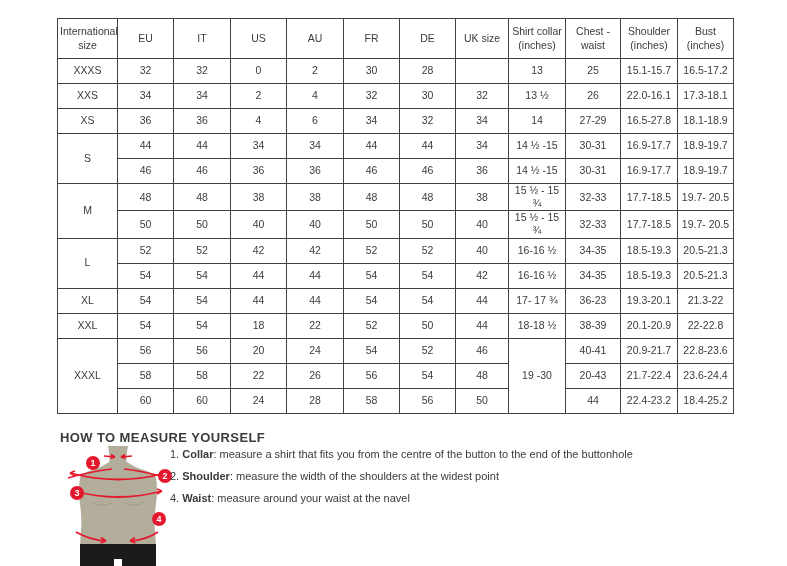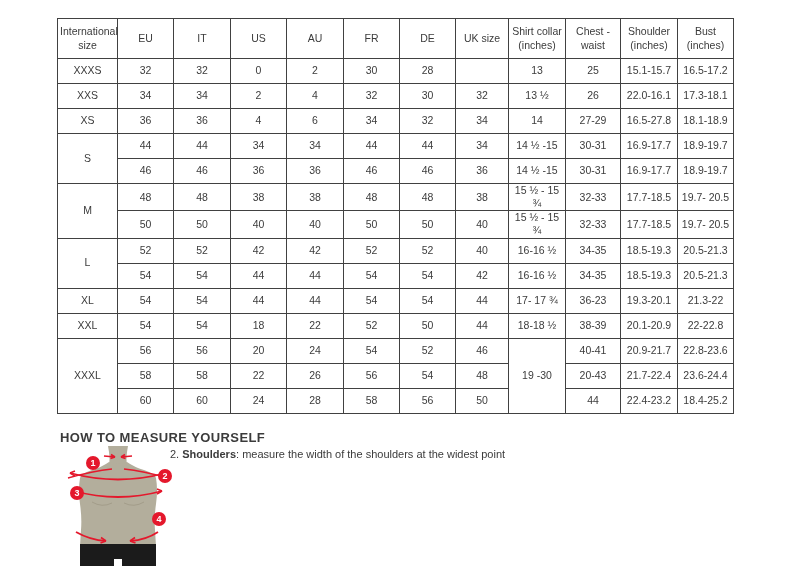--- a/index.html
+++ b/index.html
@@ -333,14 +333,16 @@
     <path d="M100 86 Q88 94 72 95" fill="none" stroke="#e4182c" stroke-width="1.8"></path>
     <path d="M72 95 l5 -3.5 M72 95 l5.5 2" fill="none" stroke="#e4182c" stroke-width="1.6"></path>
   </svg>
   <div class="badge badge-1">1</div>
   <div class="badge badge-2">2</div>
   <div class="badge badge-3">3</div>
   <div class="badge badge-4">4</div>
 </div>
 
 <div class="measure-steps">
-    <div class="step"><span>2. </span><b>Shoulders</b><span>: measure the width of the shoulders at the widest point</span></div>
+    <div class="step"><span>1. </span><b>Collar</b><span>: measure a shirt that fits you from the centre of the button to the end of the buttonhole</span></div>
+    <div class="step"><span>2. </span><b>Shoulder</b><span>: measure the width of the shoulders at the widest point</span></div>
+    <div class="step"><span>4. </span><b>Waist</b><span>: measure around your waist at the navel</span></div>
   </div>
 
 </body></html>

